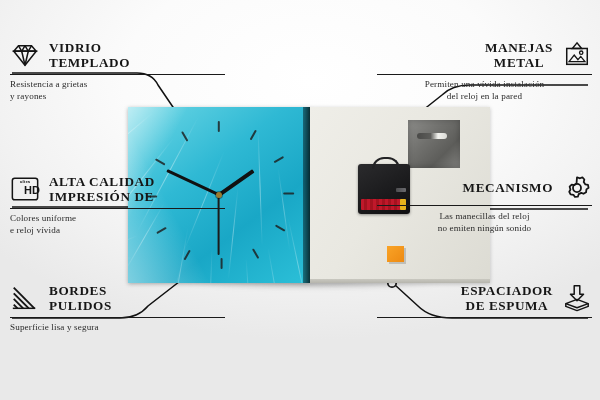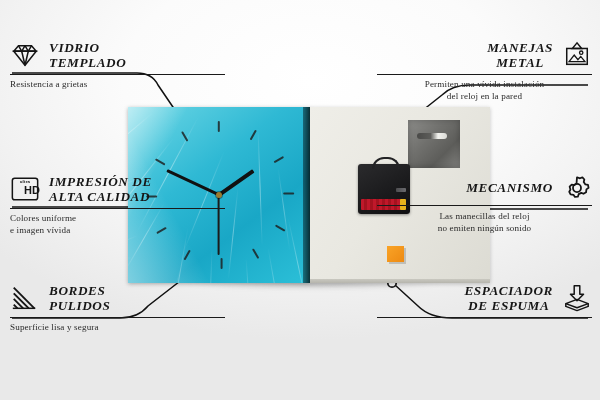--- a/index.html
+++ b/index.html
@@ -20,21 +20,21 @@
 
   
   .feat{position:absolute;width:215px;}
   .feat.left{left:10px;text-align:left;}
   .feat.right{right:8px;text-align:center;}
 
   .feat .head{display:flex;align-items:center;gap:9px;}
   .feat.right .head{flex-direction:row-reverse;}
   .feat .title{
     font-size:13.2px;letter-spacing:.6px;line-height:1.16;
-    color:#161616;font-weight:700;text-transform:uppercase;font-style:italic;
+    color:#161616;font-weight:700;text-transform:uppercase;
   }
   .feat .rule{border-bottom:1.4px solid #1a1a1a;margin-top:3px;}
   .feat .desc{
     font-size:9.1px;line-height:1.33;color:#2a2a2a;margin-top:3.5px;
     letter-spacing:.15px;
   }
   .ico{flex:0 0 auto;width:30px;height:28px;display:block;}
   .ico svg{display:block;width:100%;height:100%;}
 
   
@@ -215,41 +215,42 @@
           </svg>
       </span>
       <div class="title">
         <div>VIDRIO</div>
         <div>TEMPLADO</div>
       </div>
     </div>
     <div class="rule"></div>
     <div class="desc">
       <div>Resistencia a grietas</div>
+      <div>y rayones</div>
     </div>
   </div>
 
   <div class="feat left" style="left:10px;top:174px;">
     <div class="head">
       <span class="ico" style="width:30px;height:26px;position:relative;">
         <svg viewBox="0 0 32 26">
             <rect x="2.5" y="1.5" width="27" height="23" rx="2.5" fill="none" stroke="#141414" stroke-width="1.6"></rect>
           </svg>
         <span style="position:absolute;left:0;top:3px;width:100%;text-align:center;font-size:4.4px;font-weight:700;letter-spacing:.2px;color:#141414;font-family:'Liberation Sans',sans-serif;">ultra</span>
         <span style="position:absolute;left:0;top:9px;width:100%;text-align:right;font-size:11px;font-weight:700;color:#141414;line-height:1;font-family:'Liberation Sans',sans-serif;">HD</span>
       </span>
       <div class="title">
+        <div>ALTA CALIDAD</div>
         <div>IMPRESIÓN DE</div>
-        <div>ALTA CALIDAD</div>
       </div>
     </div>
     <div class="rule"></div>
     <div class="desc">
       <div>Colores uniforme</div>
-      <div>e imagen vívida</div>
+      <div>e reloj vívida</div>
     </div>
   </div>
 
   <div class="feat left" style="left:10px;top:283px;">
     <div class="head">
       <span class="ico">
         <svg viewBox="0 0 32 28">
             <g stroke="#141414" stroke-width="2" fill="none">
           <path d="M4 3 L26 25"></path>
               <path d="M4 9 L20 25"></path>

